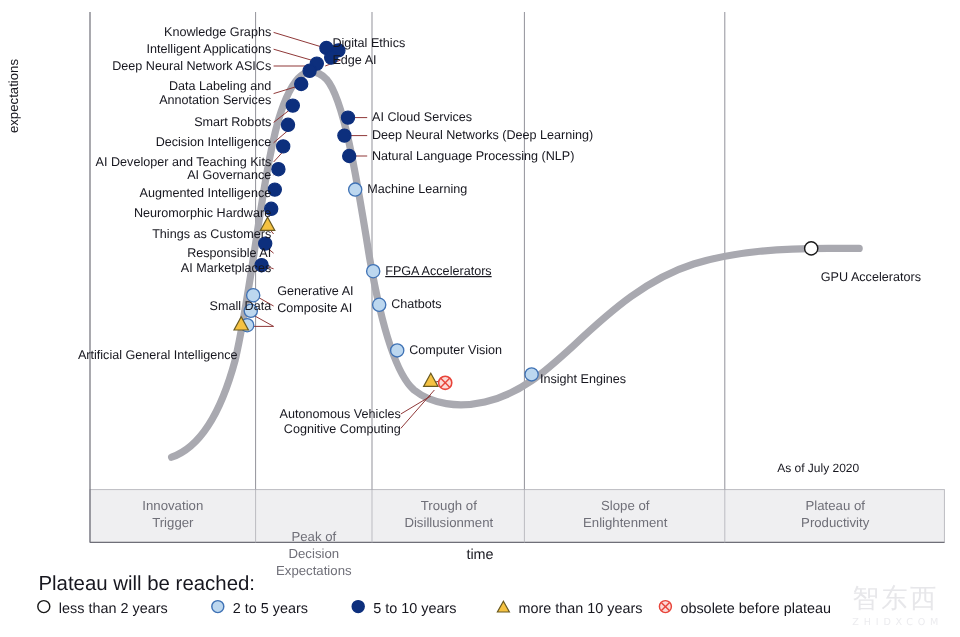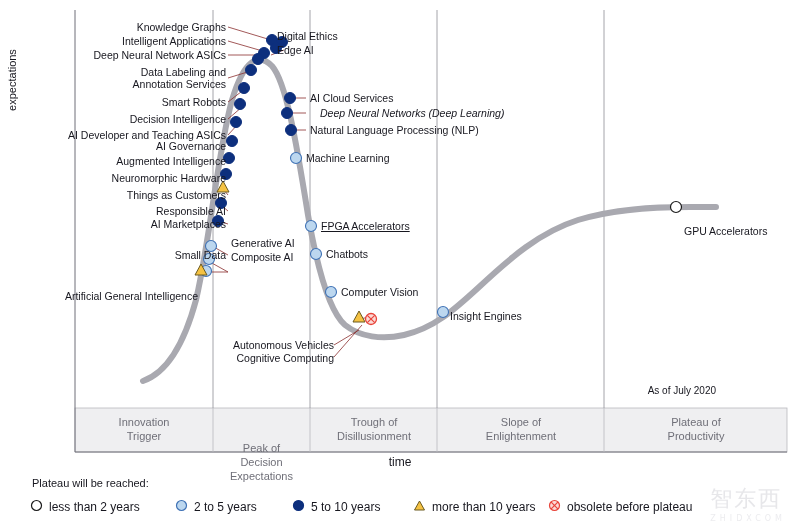--- a/index.html
+++ b/index.html
@@ -50,21 +50,21 @@
   .asof{
     position:absolute;
     right:84px;top:385px;
     font-size:10px;
     color:#17171f;
     text-align:right;
   }
   .legend-title{
     position:absolute;
     left:32px;top:477px;
-    font-size:11px;
+    font-size:17px;
     color:#17171f;
   }
   .legend-row{
     position:absolute;
     left:30px;top:499px;
     width:740px;
     height:22px;
   }
   .legend-item{
     position:absolute;
@@ -222,37 +222,37 @@
 
   <div class="lbl r" style="left:8px;top:21px;width:218px;">Knowledge Graphs</div>
   <div class="lbl r" style="left:8px;top:35px;width:218px;">Intelligent Applications</div>
   <div class="lbl r" style="left:8px;top:49px;width:218px;">Deep Neural Network ASICs</div>
   <div class="lbl r" style="left:8px;top:66px;width:218px;line-height:12px;">
     <span>Data Labeling and</span><br>
     <span>Annotation Services</span>
   </div>
   <div class="lbl r" style="left:8px;top:96px;width:218px;">Smart Robots</div>
   <div class="lbl r" style="left:8px;top:113px;width:218px;">Decision Intelligence</div>
-  <div class="lbl r" style="left:8px;top:129px;width:218px;">AI Developer and Teaching ASICs</div>
+  <div class="lbl r" style="left:8px;top:129px;width:218px;">AI Developer and Teaching Kits</div>
   <div class="lbl r" style="left:8px;top:140px;width:218px;">AI Governance</div>
   <div class="lbl r" style="left:8px;top:155px;width:218px;">Augmented Intelligence</div>
   <div class="lbl r" style="left:8px;top:172px;width:218px;">Neuromorphic Hardware</div>
   <div class="lbl r" style="left:8px;top:189px;width:218px;">Things as Customers</div>
   <div class="lbl r" style="left:8px;top:205px;width:218px;">Responsible AI</div>
   <div class="lbl r" style="left:8px;top:218px;width:218px;">AI Marketplaces</div>
   <div class="lbl r" style="left:8px;top:249px;width:218px;">Small Data</div>
   <div class="lbl r" style="left:8px;top:266px;width:190px;margin-top:24px;">Artificial General Intelligence</div>
 
   <div class="lbl" style="left:231px;top:237px;">Generative AI</div>
   <div class="lbl" style="left:231px;top:251px;">Composite AI</div>
 
   <div class="lbl" style="left:277px;top:30px;">Digital Ethics</div>
   <div class="lbl" style="left:277px;top:44px;">Edge AI</div>
   <div class="lbl" style="left:310px;top:92px;">AI Cloud Services</div>
-  <div class="lbl" style="left:320px;top:107px;font-style:italic;">Deep Neural Networks (Deep Learning)</div>
+  <div class="lbl" style="left:310px;top:107px;">Deep Neural Networks (Deep Learning)</div>
   <div class="lbl" style="left:310px;top:124px;">Natural Language Processing (NLP)</div>
   <div class="lbl" style="left:306px;top:152px;">Machine Learning</div>
   <div class="lbl" style="left:321px;top:220px;text-decoration:underline;">FPGA Accelerators</div>
   <div class="lbl" style="left:326px;top:248px;">Chatbots</div>
   <div class="lbl" style="left:341px;top:286px;">Computer Vision</div>
   <div class="lbl r" style="left:130px;top:339px;width:204px;">Autonomous Vehicles</div>
   <div class="lbl r" style="left:130px;top:352px;width:204px;">Cognitive Computing</div>
   <div class="lbl" style="left:450px;top:310px;">Insight Engines</div>
   <div class="lbl" style="left:684px;top:225px;">GPU Accelerators</div>
 

